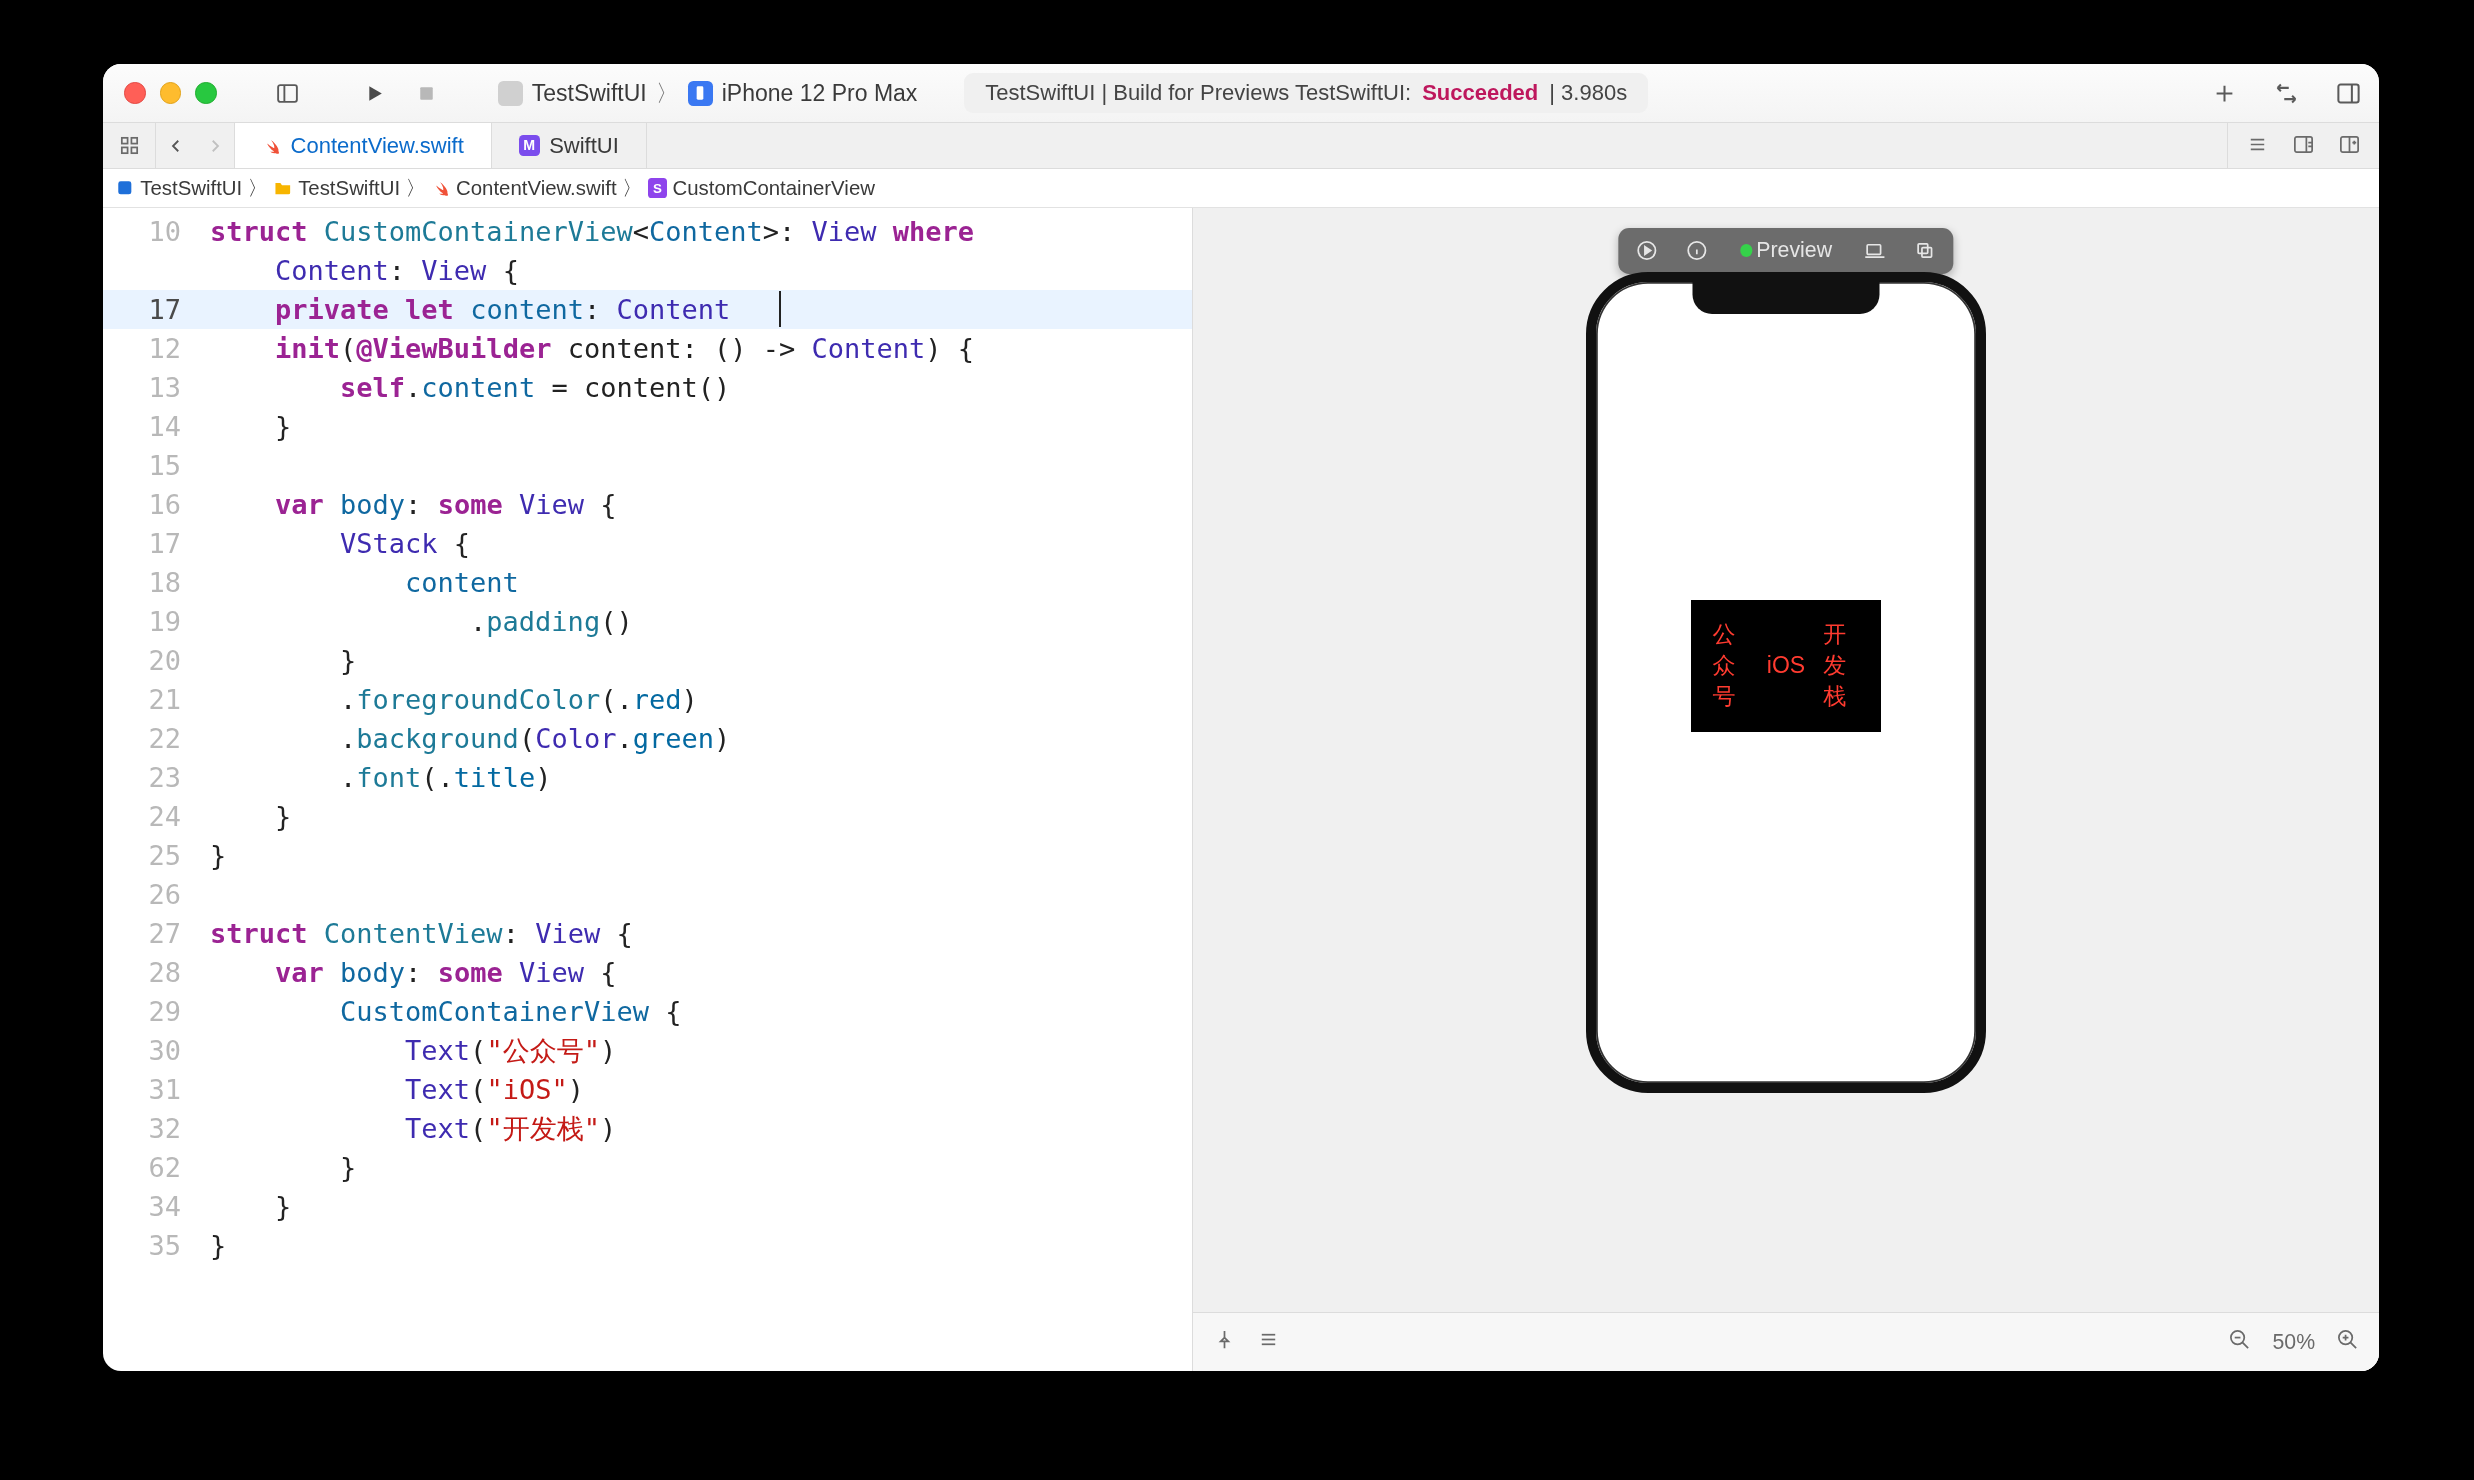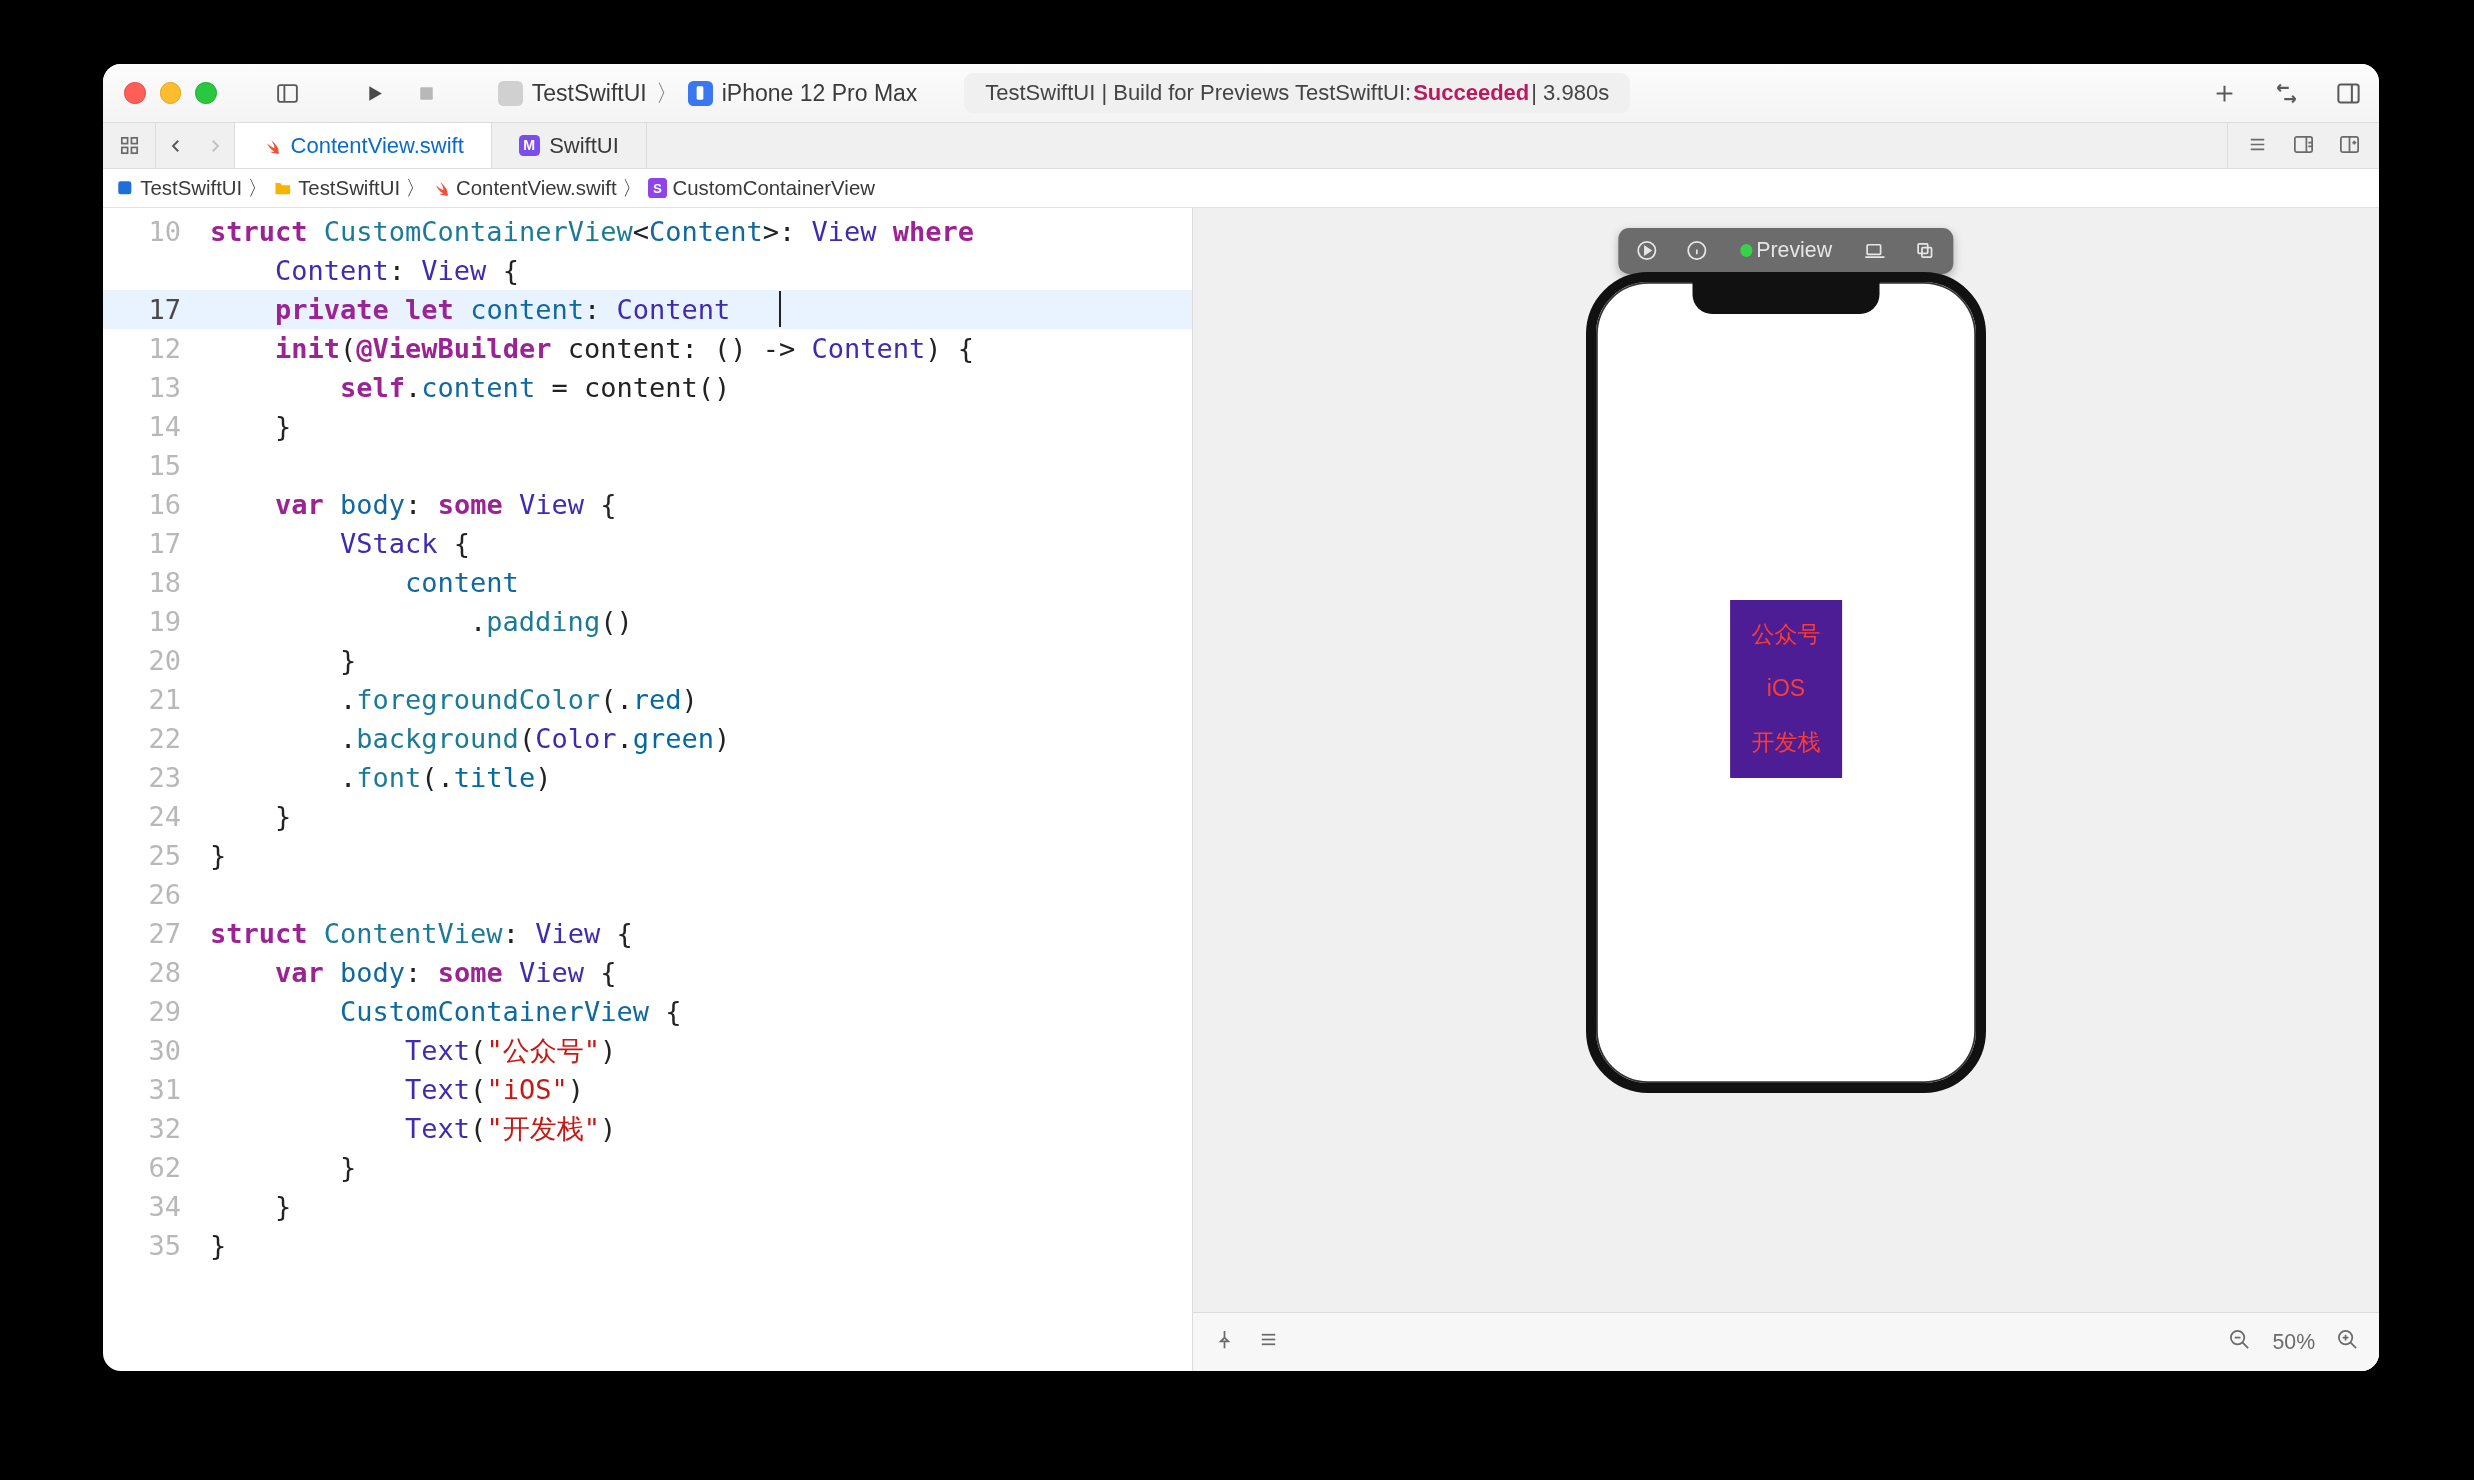--- a/index.html
+++ b/index.html
@@ -53,21 +53,21 @@
   .scheme .devicon svg { width:16px; height:16px; fill:#fff; }
 
   .status-pill {
     flex: 0 0 auto;
     margin-left: 27px;
     padding: 7.1px 21.3px;
     background: #f0f0f0;
     border-radius: 9px;
     font-size: 22px;
     color:#444;
-    display:flex; gap:2px;
+    display:flex; gap:11px;
   }
   .status-pill .strong { font-weight:700; color:#be185d; }
   .titlebar .spacer { flex:1; }
   .tb-right { display:flex; gap:30px; align-items:center; color:#5a5a5a; }
   .tb-right svg { width:27px; height:27px; }
 
   
   .tabbar {
     height: 46px;
     background:#f0f0f0;
@@ -170,22 +170,22 @@
     background:#fff;
     box-shadow: inset 0 0 0 1.8px #333;
   }
   .notch {
     position:absolute; top:-1.8px; left:50%; transform:translateX(-50%);
     width:187px; height:34px; background:#111;
     border-bottom-left-radius:19.6px; border-bottom-right-radius:19.6px;
   }
   .greenbox {
     position:absolute; top:318px; left:50%; transform:translateX(-50%);
-    background:#4c1d95;
-    display:flex; flex-direction:column; align-items:center;
+    background:#000000;
+    display:flex; flex-direction:row; align-items:center;
     padding:7.1px 12.4px;
   }
   .greenbox span { color:#ff3b30; font-size:23px; padding:12.4px 9px; font-weight:500; }
 
   .canvas-footer {
     height:59px; border-top:0.9px solid #dcdcdc;
     display:flex; align-items:center; padding:0 19.6px; gap:21.3px;
     color:#6a6a6a; font-size:21.3px;
     background:#f7f7f7;
   }

